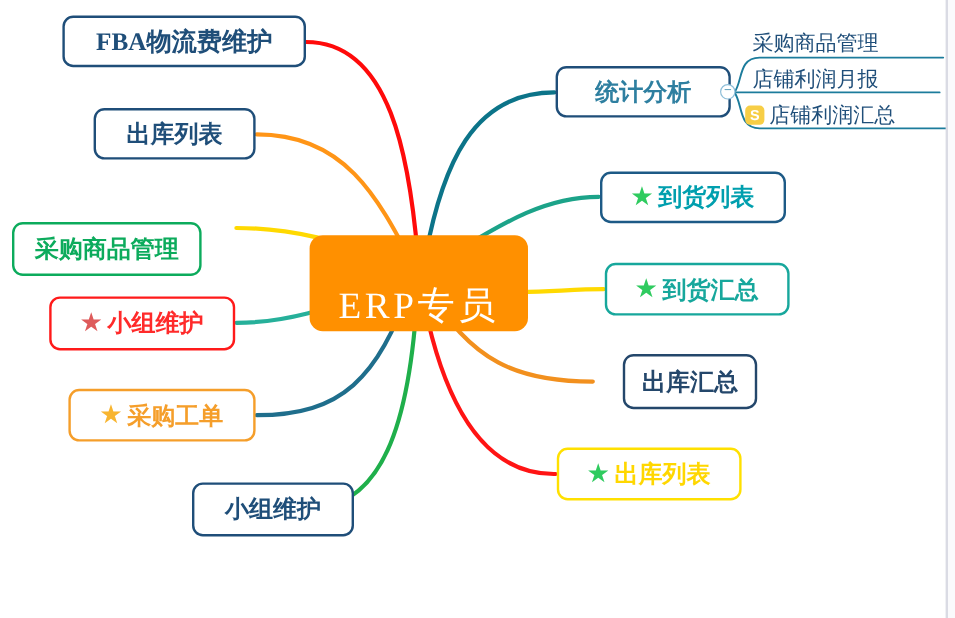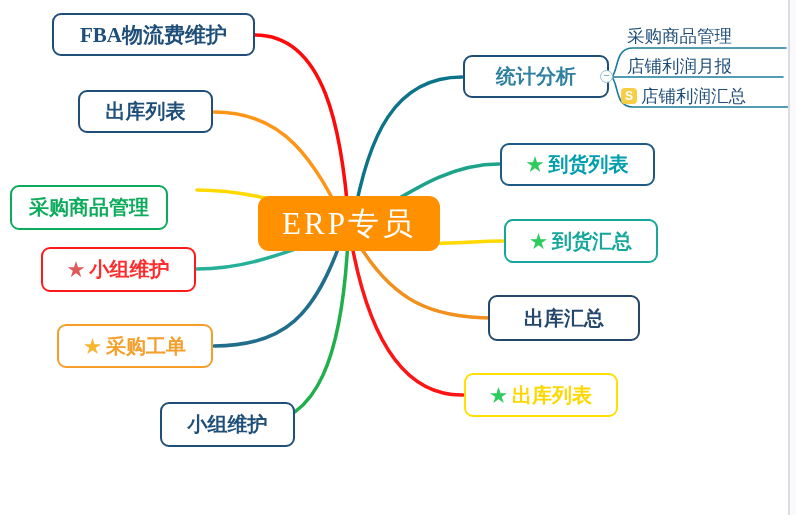--- a/index.html
+++ b/index.html
@@ -9,22 +9,22 @@
   svg.wires { position:absolute; left:0; top:0; width:796px; height:515px; }
   svg.wires path { fill:none; stroke-linecap:round; }
 
   .node {
     position:absolute; display:flex; align-items:center; justify-content:center;
     border:2.5px solid #1f4e79; border-radius:9px; background:#ffffff;
     font-size:20px; color:#1f4e79; white-space:nowrap; cursor:default;font-weight:bold;
   }
   .node .star { font-size:19px; margin-right:5px; line-height:1; }
   .center-node {
-    position:absolute; left:258px; top:196px; width:182px; height:55px;
-    background:#ff9000; border-radius:11px; display:flex; align-items:center; justify-content:center;
+    position:absolute; left:258px; top:196px; width:182px; height:80px;
+    background:#ff9000; border-radius:11px; display:flex; align-items:flex-end; justify-content:center;
     color:#ffffff; font-size:31px; letter-spacing:3px; white-space:nowrap;
   }
   .subtopic {
     position:absolute; font-size:17.5px; color:#1f4e79; white-space:nowrap;
     display:flex; align-items:center;
   }
   .subtopic .cicon {
     display:inline-flex; align-items:center; justify-content:center;
     width:16px; height:16px; border-radius:4px; background:#f7ce46;
     color:#ffffff; font-size:12px; font-weight:bold;
@@ -92,21 +92,21 @@
     <span>统计分析</span>
   </div>
   <div class="node" style="left: 500px; top: 143px; width: 155px; height: 43px; border-color: rgb(29, 90, 134); color: rgb(0, 159, 174);">
     <span class="star" style="color: rgb(47, 203, 95);">★</span>
     <span>到货列表</span>
   </div>
   <div class="node" style="left: 504px; top: 219px; width: 154px; height: 44px; border-color: rgb(23, 167, 156); color: rgb(23, 167, 156);">
     <span class="star" style="color: rgb(47, 203, 95);">★</span>
     <span>到货汇总</span>
   </div>
-  <div class="node" style="left: 488px; top: 295px; width: 152px; height: 46px; border-color: rgb(36, 71, 107); color: rgb(36, 71, 107);">
+  <div class="node" style="left: 519px; top: 295px; width: 112px; height: 46px; border-color: rgb(36, 71, 107); color: rgb(36, 71, 107);">
     <span>出库汇总</span>
   </div>
   <div class="node" style="left: 464px; top: 373px; width: 154px; height: 44px; border-color: rgb(255, 224, 0); color: rgb(255, 215, 0);">
     <span class="star" style="color: rgb(47, 203, 95);">★</span>
     <span>出库列表</span>
   </div>
 
   <div class="toggle">−</div>
 
   <div class="subtopic" style="left: 627px; top: 24px; color: rgb(31, 78, 121);">

